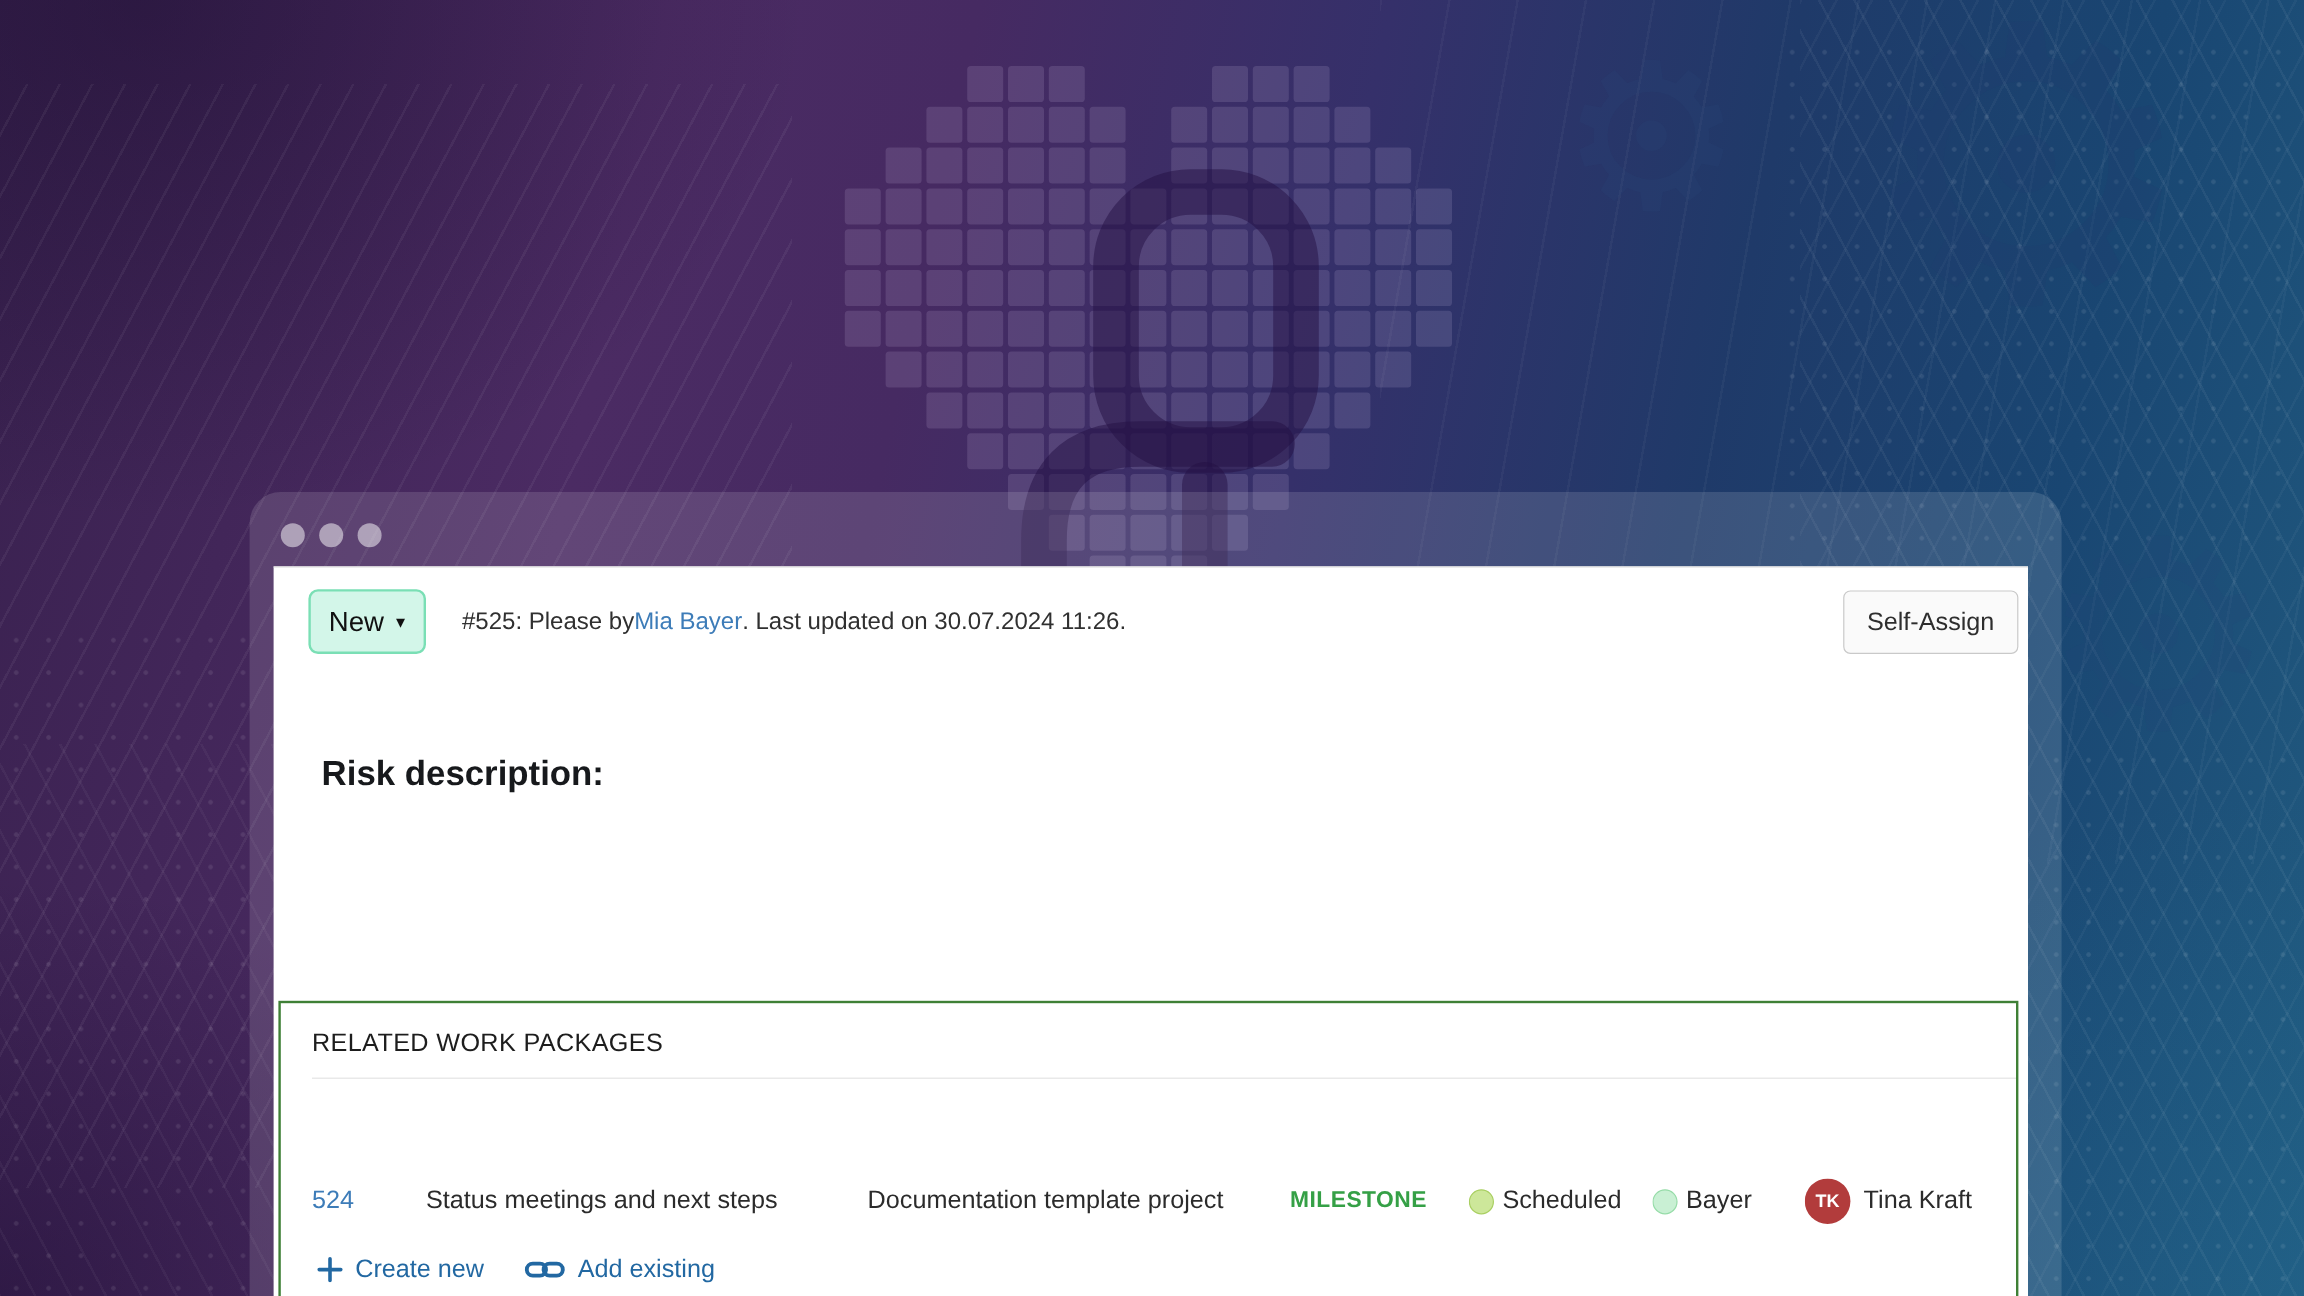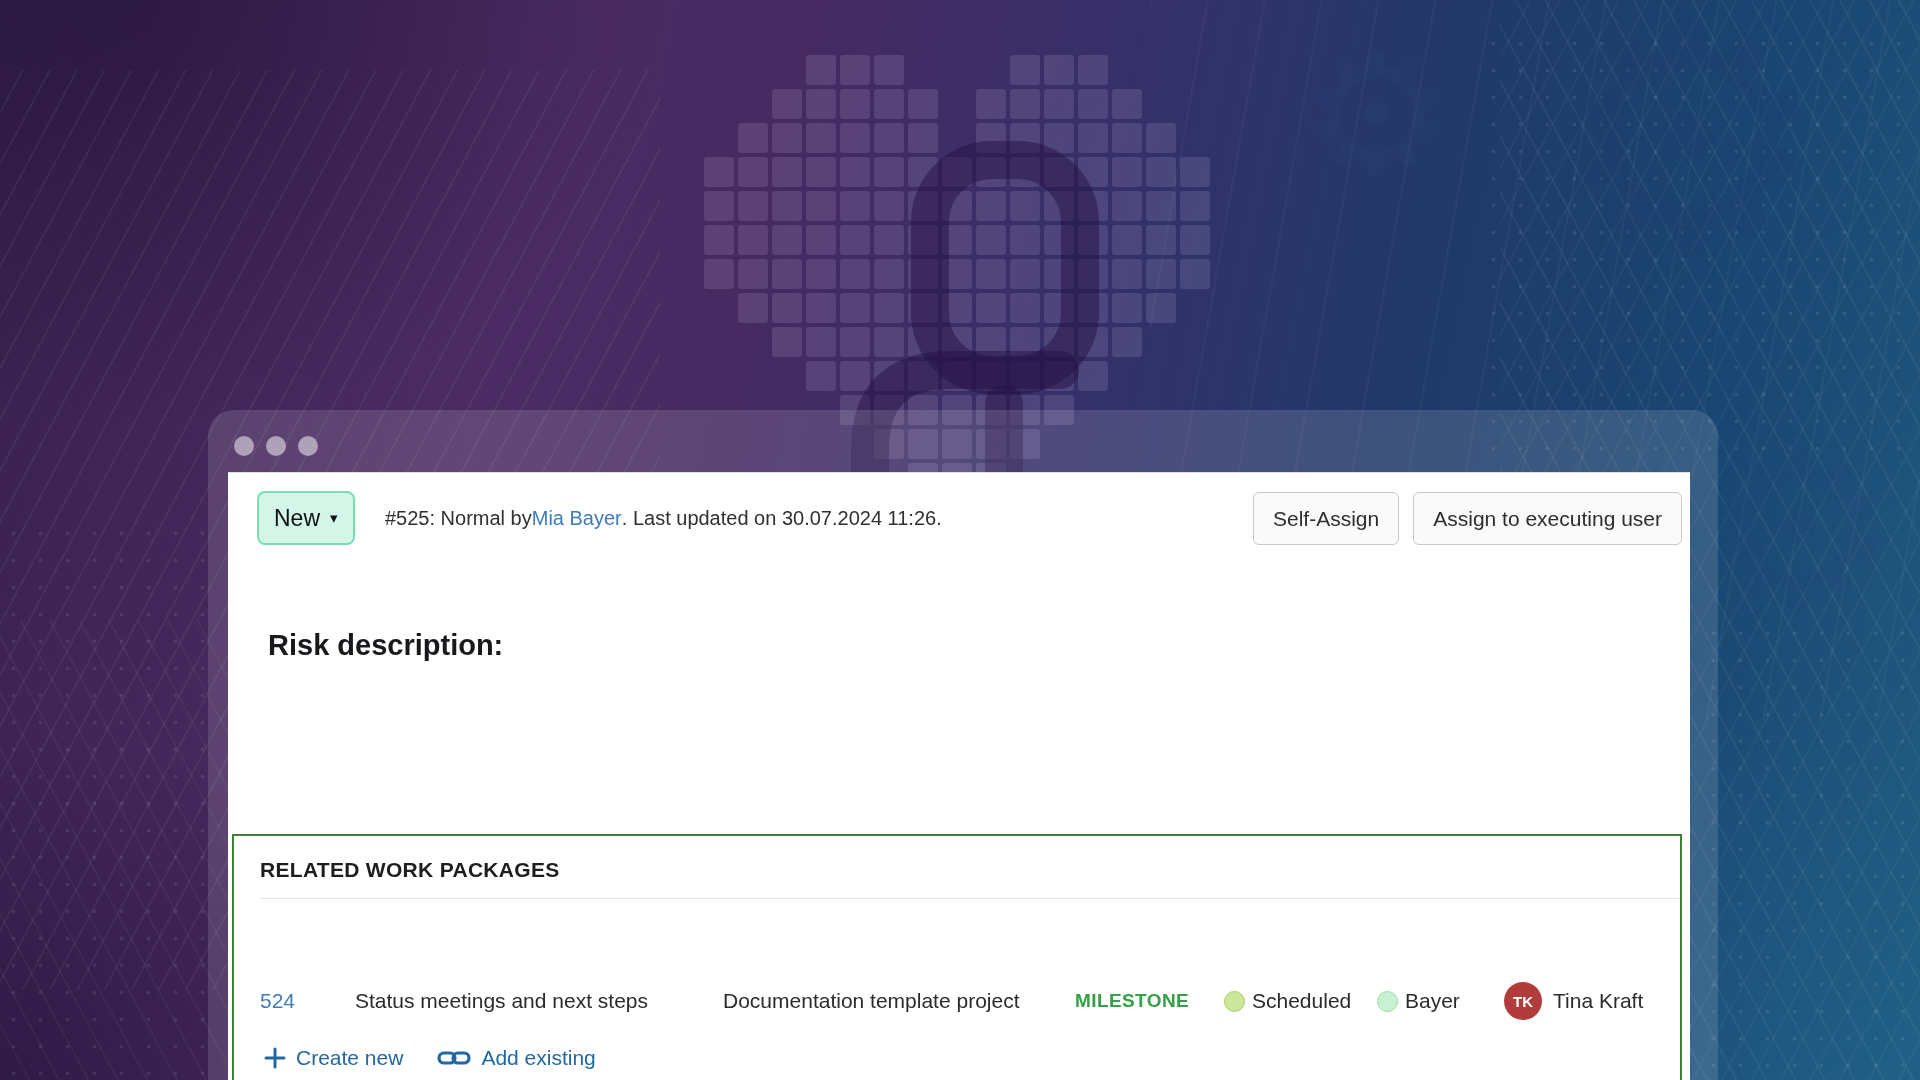--- a/index.html
+++ b/index.html
@@ -54,21 +54,21 @@
   .header-actions{position:absolute;right:8px;top:19px;display:flex;gap:14px;}
   .header-actions button{height:53px;padding:0 19px;background:#fafafa;border:1px solid #c9c9c9;border-radius:6px;
     font-size:21px;color:#2e2e2e;cursor:pointer;font-family:inherit;white-space:nowrap;}
 
   .description{position:absolute;left:40px;top:156px;width:1250px;color:#24292e;}
   .description h2{margin:0 0 20px 0;font-size:29px;color:#17191c;}
   .description p{margin:0 0 40px 0;font-size:21px;}
 
   .related-box{position:absolute;left:4px;top:361px;width:1446px;height:320px;
     border:2px solid #3f8036;background:#fff;}
-  .rel-title{position:absolute;left:26px;top:22px;font-size:21px;font-weight:700;color:#1d1d1d;letter-spacing:0.3px;}
+  .rel-title{position:absolute;left:26px;top:22px;font-size:21px;font-weight:400;color:#1d1d1d;letter-spacing:0.3px;}
   .rel-divider{position:absolute;left:26px;right:0;top:62px;height:1px;background:#e4e4e4;}
   .rel-grid{position:absolute;left:0;right:0;display:grid;
     grid-template-columns:95px 368px 352px 149px 153px 127px 1fr;
     padding-left:26px;align-items:center;}
   .rel-head{top:86px;font-size:17px;font-weight:700;color:#333;}
   .rel-row{top:140px;height:50px;font-size:21px;color:#2b2b2b;cursor:pointer;}
   .rel-row a.wp-id{color:#3d7cb8;text-decoration:none;}
   .cell{display:flex;align-items:center;white-space:nowrap;overflow:hidden;}
   .type-milestone{color:#35a046;font-weight:700;font-size:19px;letter-spacing:0.4px;}
   .dot{width:19px;height:19px;border-radius:50%;margin-right:7px;flex:0 0 auto;}
@@ -249,28 +249,27 @@
   </div>
 
   <div class="panel">
 
     <button class="status-btn">
       <span>New</span>
       <span class="caret">▾</span>
     </button>
 
     <div class="meta">
-      <span>#525: Normal by </span>
+      <span>#525: Please by </span>
       <a>Mia Bayer</a>
       <span>. Last updated on 30.07.2024 11:26.</span>
     </div>
 
     <div class="header-actions">
       <button>Self-Assign</button>
-      <button>Assign to executing user</button>
     </div>
 
     <div class="description">
       <h2>Risk description:</h2>
     </div>
 
     <div class="related-box">
       <div class="rel-title">RELATED WORK PACKAGES</div>
       <div class="rel-divider"></div>
 

